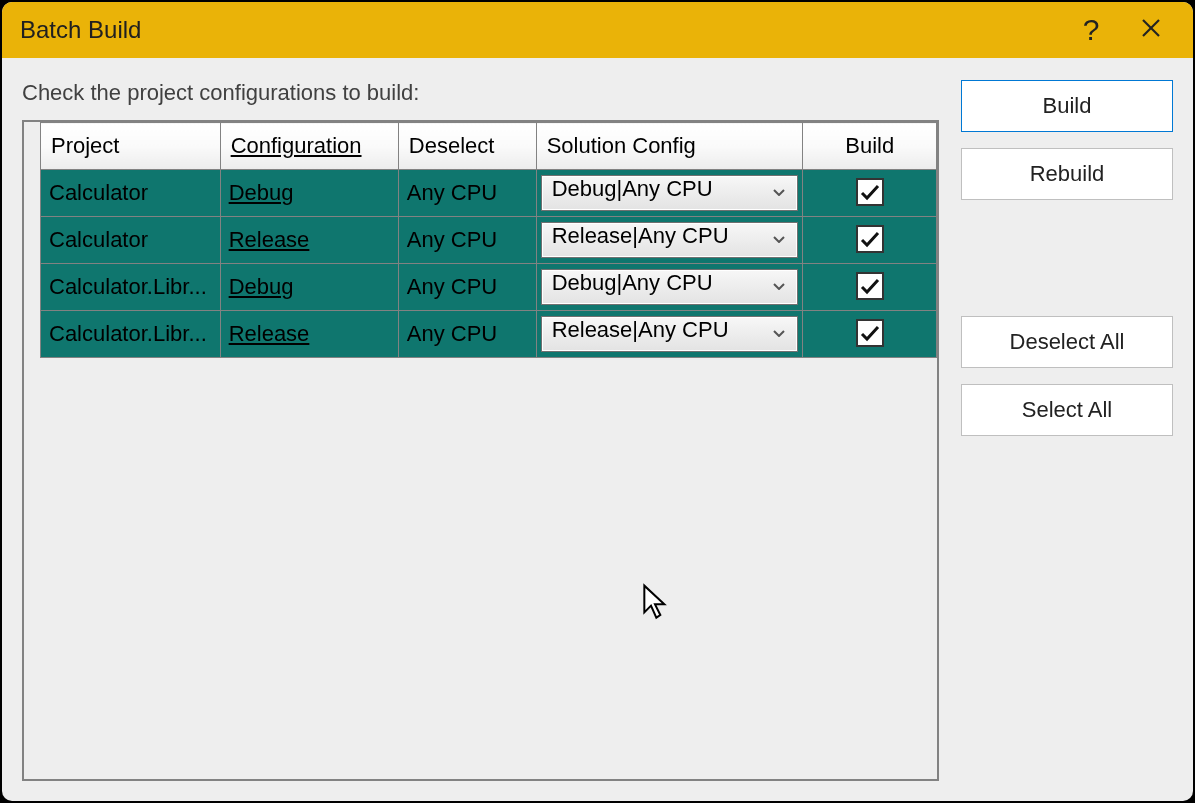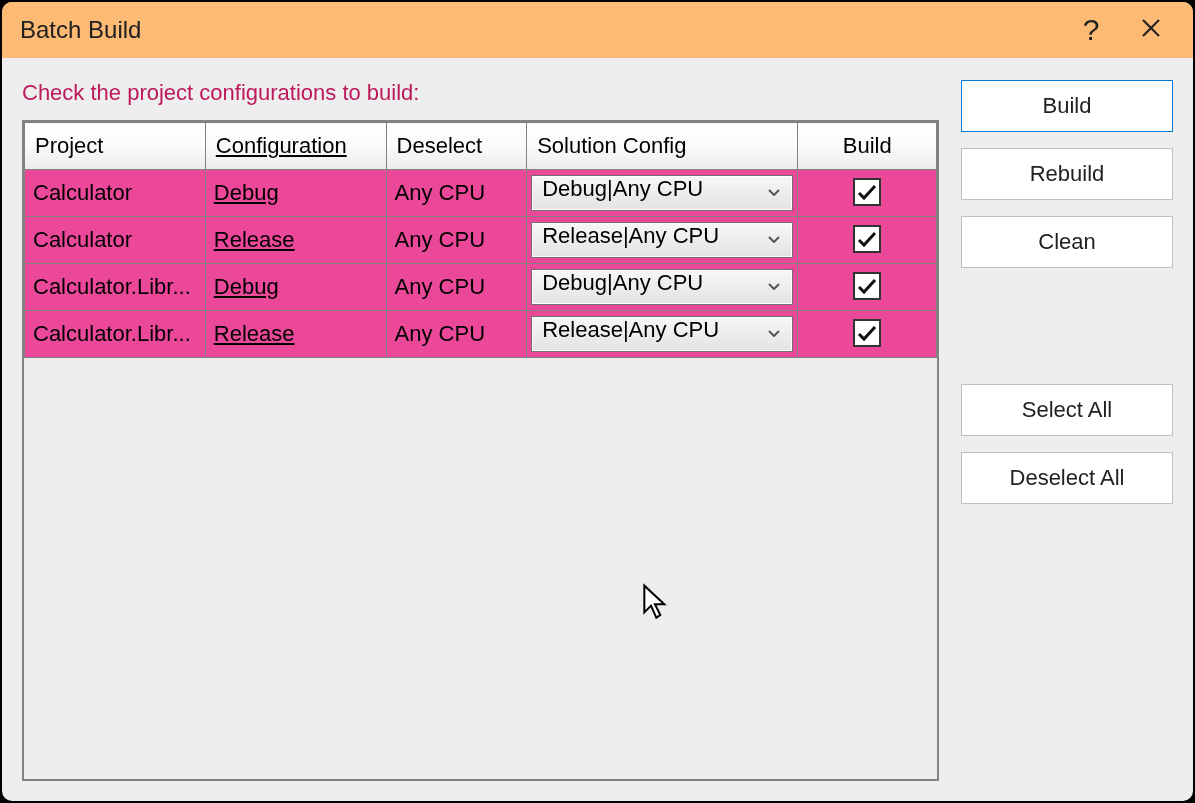--- a/index.html
+++ b/index.html
@@ -22,21 +22,21 @@
       width: 1191px;
       height: 799px;
       background: #eeeeee;
       border-radius: 10px;
       overflow: hidden;
       display: flex;
       flex-direction: column;
     }
     .titlebar {
       height: 56px;
-      background: #fdba74;
+      background: #eab308;
       display: flex;
       align-items: center;
       padding-left: 18px;
       padding-right: 12px;
     }
     .titlebar-title {
       flex: 1;
       font-size: 24px;
       color: #202020;
     }
@@ -62,46 +62,47 @@
       padding: 22px 20px 20px 20px;
       gap: 22px;
     }
     .left-pane {
       flex: 1;
       display: flex;
       flex-direction: column;
     }
     .instruction {
       font-size: 22px;
-      color: #be185d;
+      color: #404040;
       margin-bottom: 14px;
     }
     .grid-container {
       flex: 1;
       border: 2px solid #828282;
       background: #eeeeee;
+      padding-left: 16px;
     }
     table {
       width: 100%;
       border-collapse: collapse;
       background: #ffffff;
     }
     th {
       text-align: left;
       font-weight: normal;
       font-size: 22px;
       padding: 10px 10px;
       border: 1px solid #828282;
       background: linear-gradient(#ffffff, #fafafa 50%, #ececec);
     }
     td {
       font-size: 22px;
       padding: 8px 8px;
       border: 1px solid #828282;
-      background: #ec4899;
+      background: #0f766e;
       overflow: hidden;
       white-space: nowrap;
       text-overflow: ellipsis;
       vertical-align: middle;
     }
     .col-project { width: 180px; max-width: 180px; }
     .col-config { width: 180px; max-width: 180px; text-decoration: underline; }
     .col-platform { width: 140px; max-width: 140px; }
     .col-solution { width: 270px; max-width: 270px; }
     .col-build { width: 138px; text-align: center; }
@@ -302,24 +303,23 @@
                   </div></td>
               </tr>
             </tbody>
         </table>
       </div>
     </div>
 
     <div class="right-pane">
       <div class="btn primary">Build</div>
       <div class="btn">Rebuild</div>
-      <div class="btn">Clean</div>
       <div class="spacer-fixed"></div>
+      <div class="btn">Deselect All</div>
       <div class="btn">Select All</div>
-      <div class="btn">Deselect All</div>
       <div class="spacer-flex"></div>
     </div>
   </div>
 
   <div class="cursor">
     <svg viewBox="0 0 20 30">
       <path d="M2 2 L2 22 L7 17 L11 26 L14 24 L10 16 L17 16 Z" fill="#fff" stroke="#000" stroke-width="1.5"></path>
     </svg>
   </div>
 </div>

